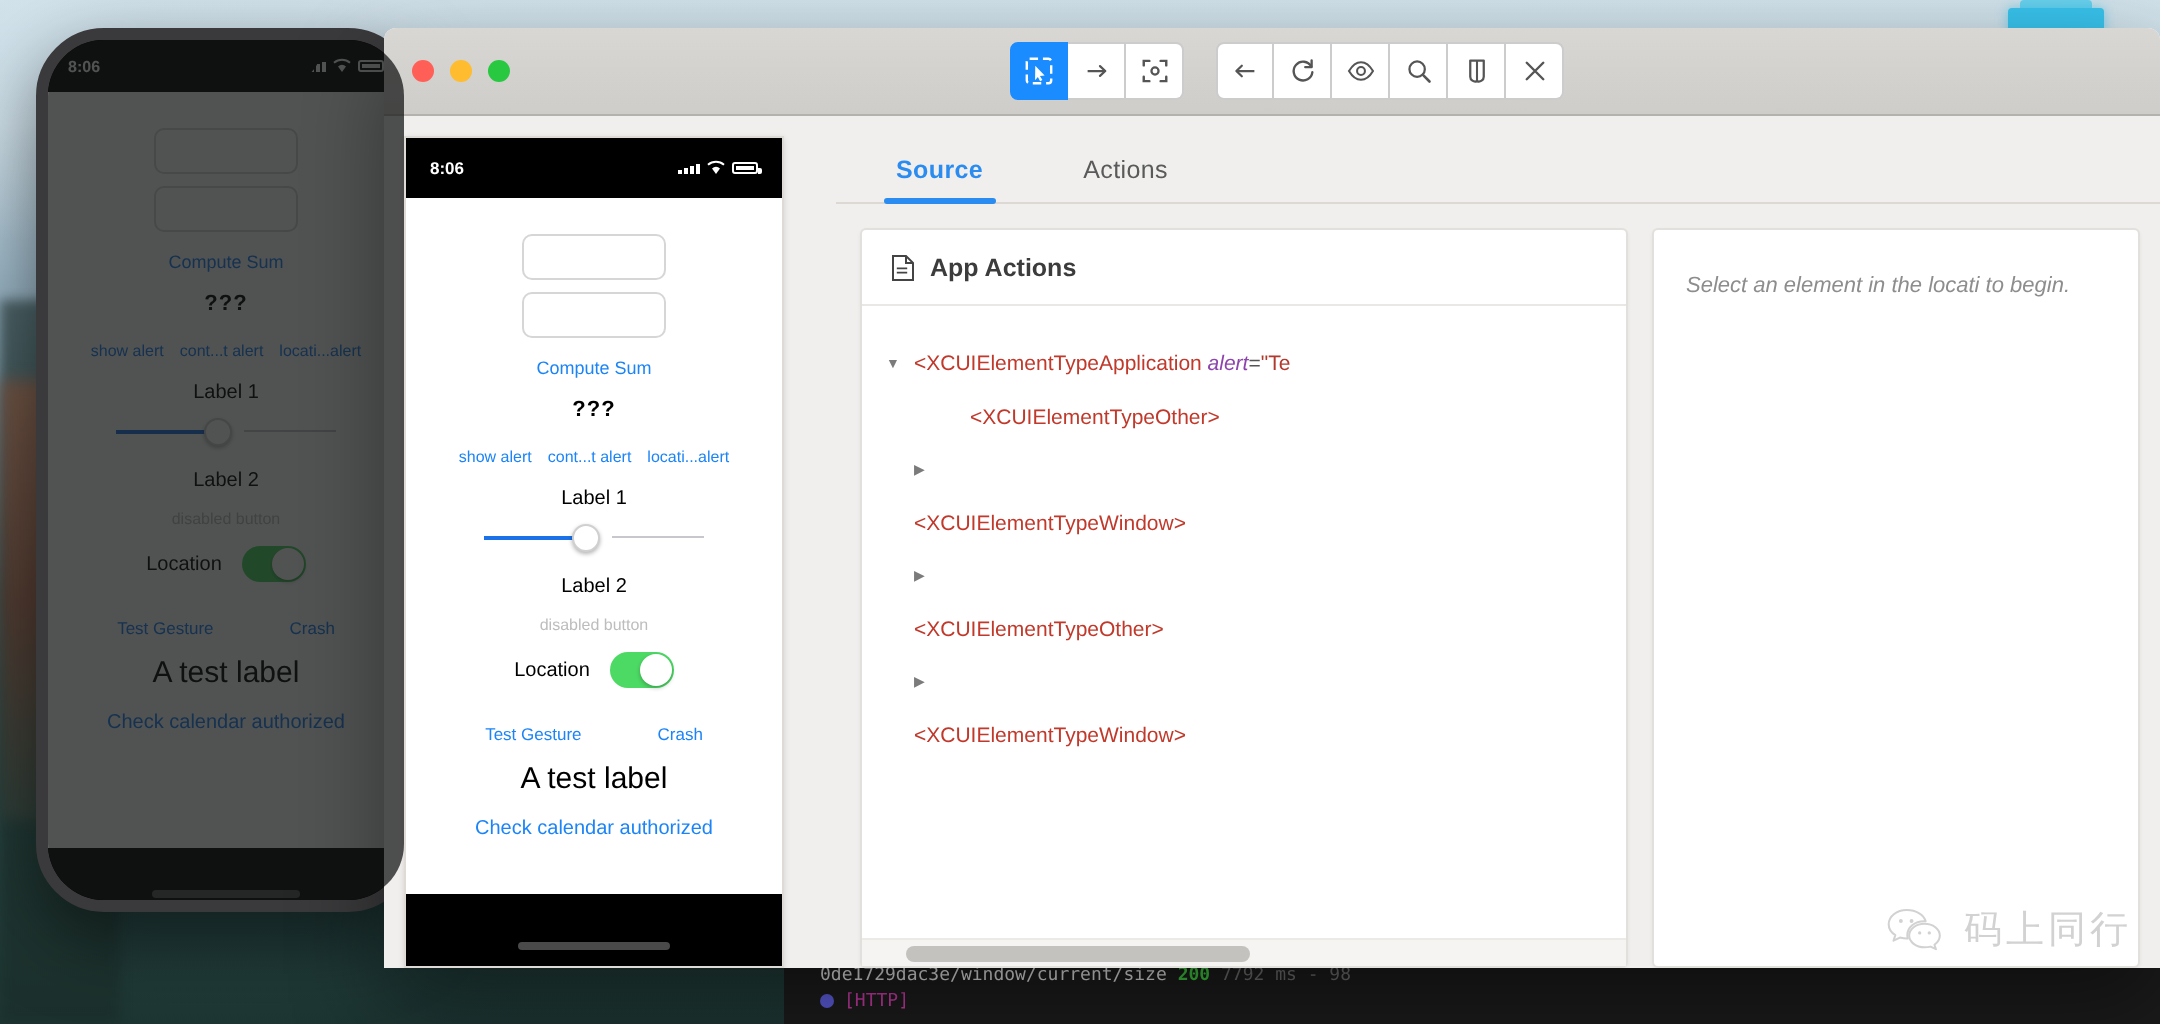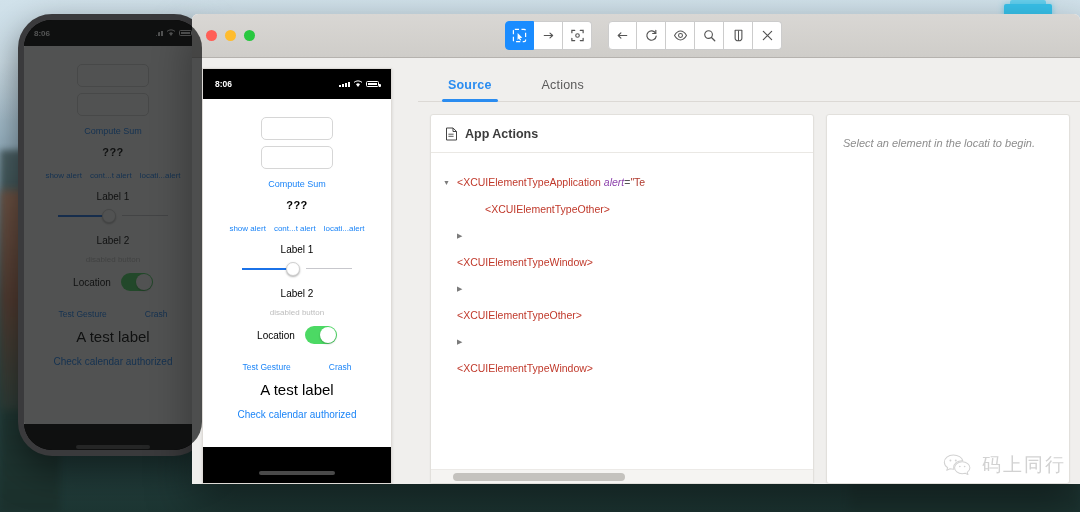--- a/index.html
+++ b/index.html
@@ -399,20 +399,30 @@
         <div class="testlbl">A test label</div>
         <div class="calendar lnk">Check calendar authorized</div>
       </div>
     </div>
     <div class="botbar">
       <div class="home-ind"></div>
     </div>
     <div class="dim"></div>
   </div>
 
+  <div id="terminal">
+    <div class="ln">
+      <span class="t-path">0de1729dac3e/window/current/size</span>
+      <span class="t-ok">200</span>
+      <span class="t-dim">7792 ms - 98</span>
+    </div>
+    <div class="ln">
+      <span class="t-dot"></span><span class="t-http">[HTTP]</span>
+    </div>
+  </div>
 
   <div id="win">
 
     <div id="titlebar">
       <div class="traffic">
         <span class="tl red"></span>
         <span class="tl yellow"></span>
         <span class="tl green"></span>
       </div>
 

